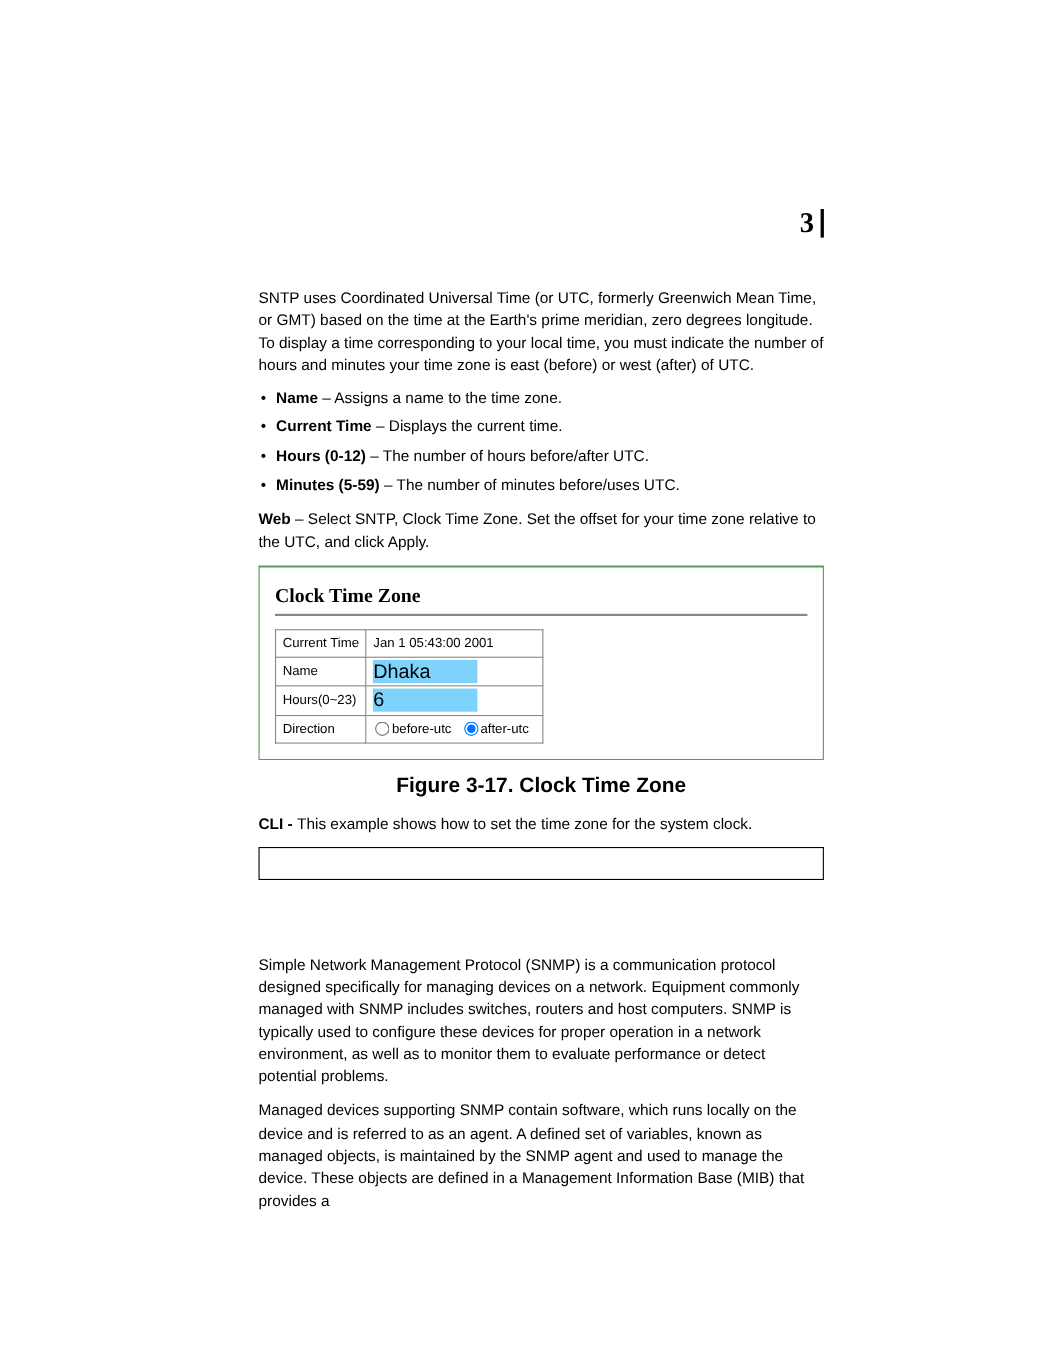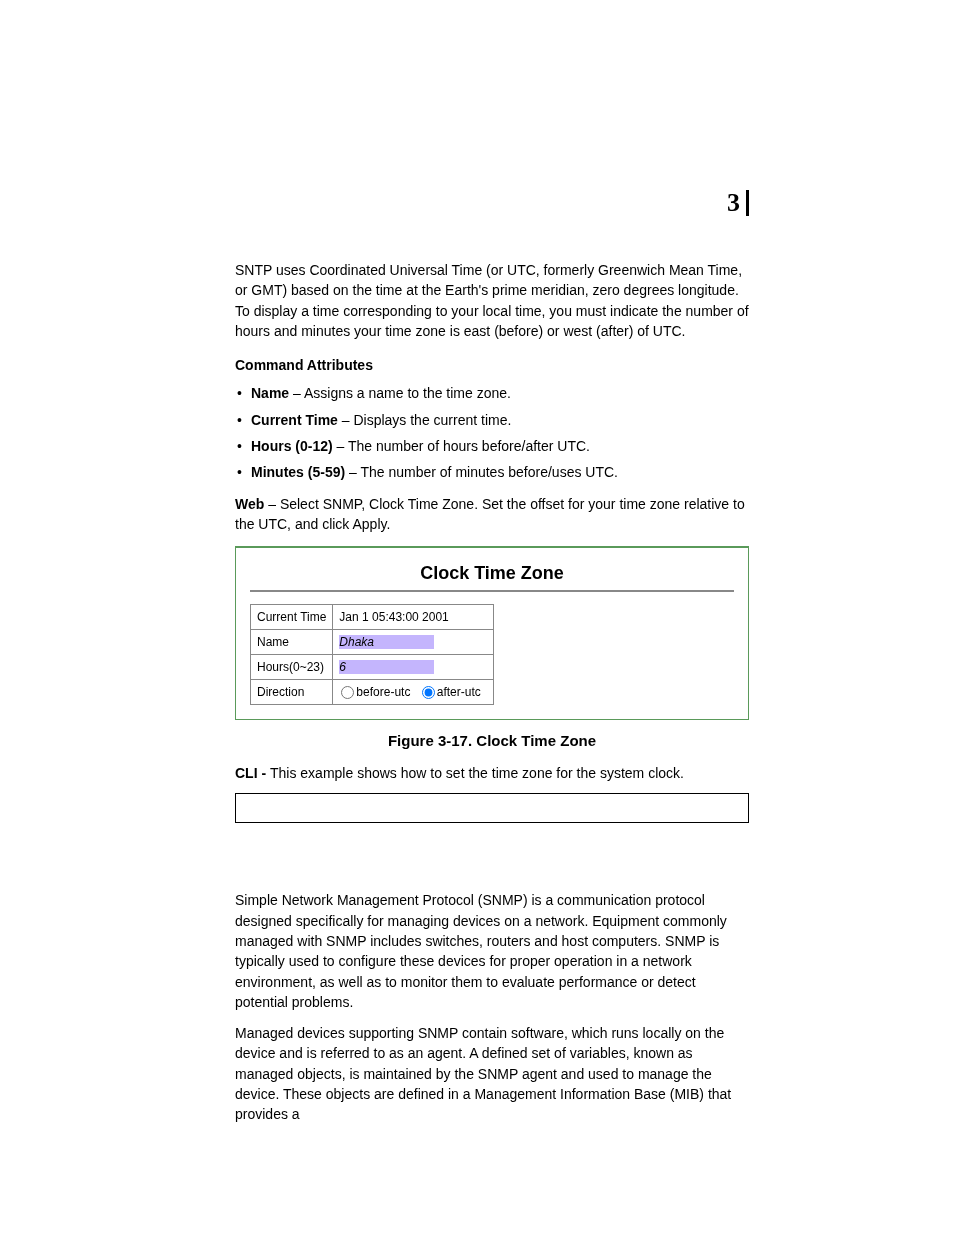--- a/index.html
+++ b/index.html
@@ -57,95 +57,92 @@
     left: 2px;
     top: 0;
   }
   .figure-wrap {
     border: 1px solid #5a9a5a;
     border-top: 2px solid #5a9a5a;
     margin: 12px 0 6px 0;
     padding: 12px 14px 14px 14px;
   }
   .figure-title {
-    font-family: Liberation Sans, sans-serif;
+    font-family: Liberation Serif, serif;
     font-weight: bold;
     font-size: 18px;
     margin-bottom: 4px;
-    text-align: center;
   }
   .figure-hr {
     border: none;
     border-top: 2px solid #888;
     margin: 0 0 12px 0;
   }
   table.form-tbl {
     border-collapse: collapse;
     font-size: 12px;
   }
   table.form-tbl td {
     border: 1px solid #888;
     padding: 2px 6px;
     vertical-align: middle;
     height: 20px;
   }
   table.form-tbl input[type="text"] {
     border: none;
-    font-size: 12px;
+    font-size: 18px;
     width: 95px;
     padding: 0;
-    background: #c4b5fd;
+    background: #7dd3fc;
     outline: none;
-    font-style: italic;
   }
   .radio-cell {
     white-space: nowrap;
   }
   .radio-cell label {
     font-size: 12px;
     margin-right: 6px;
   }
   .radio-cell input {
     margin: 0 2px 0 2px;
     vertical-align: middle;
   }
   .figure-caption {
     text-align: center;
     font-weight: bold;
-    font-size: 15px;
+    font-size: 19px;
     margin: 10px 0 10px 0;
   }
   .cli-box {
     border: 1px solid #000;
     height: 28px;
     margin: 10px 0 28px 0;
   }
   .gap { height: 28px; }
 </style>
 </head>
 <body>
 
 <div class="page">
 
   <div class="chapter-mark">3</div>
 
   <div class="body-text">
 
     <p>SNTP uses Coordinated Universal Time (or UTC, formerly Greenwich Mean Time, or GMT) based on the time at the Earth's prime meridian, zero degrees longitude. To display a time corresponding to your local time, you must indicate the number of hours and minutes your time zone is east (before) or west (after) of UTC.</p>
 
-    <div class="section-head">Command Attributes</div>
 
     <ul class="attr-list">
       <li><b>Name</b><span> – Assigns a name to the time zone.</span></li>
       <li><b>Current Time</b><span> – Displays the current time.</span></li>
       <li><b>Hours (0-12)</b><span> – The number of hours before/after UTC.</span></li>
       <li><b>Minutes (5-59)</b><span> – The number of minutes before/uses UTC.</span></li>
     </ul>
 
-    <p><b>Web</b><span> – Select SNMP, Clock Time Zone. Set the offset for your time zone relative to the UTC, and click Apply.</span></p>
+    <p><b>Web</b><span> – Select SNTP, Clock Time Zone. Set the offset for your time zone relative to the UTC, and click Apply.</span></p>
 
     <div class="figure-wrap">
       <div class="figure-title">Clock Time Zone</div>
       <hr class="figure-hr">
       <table class="form-tbl">
         <tbody>
             <tr>
           <td>Current Time</td>
           <td>Jan 1 05:43:00 2001</td>
         </tr>

